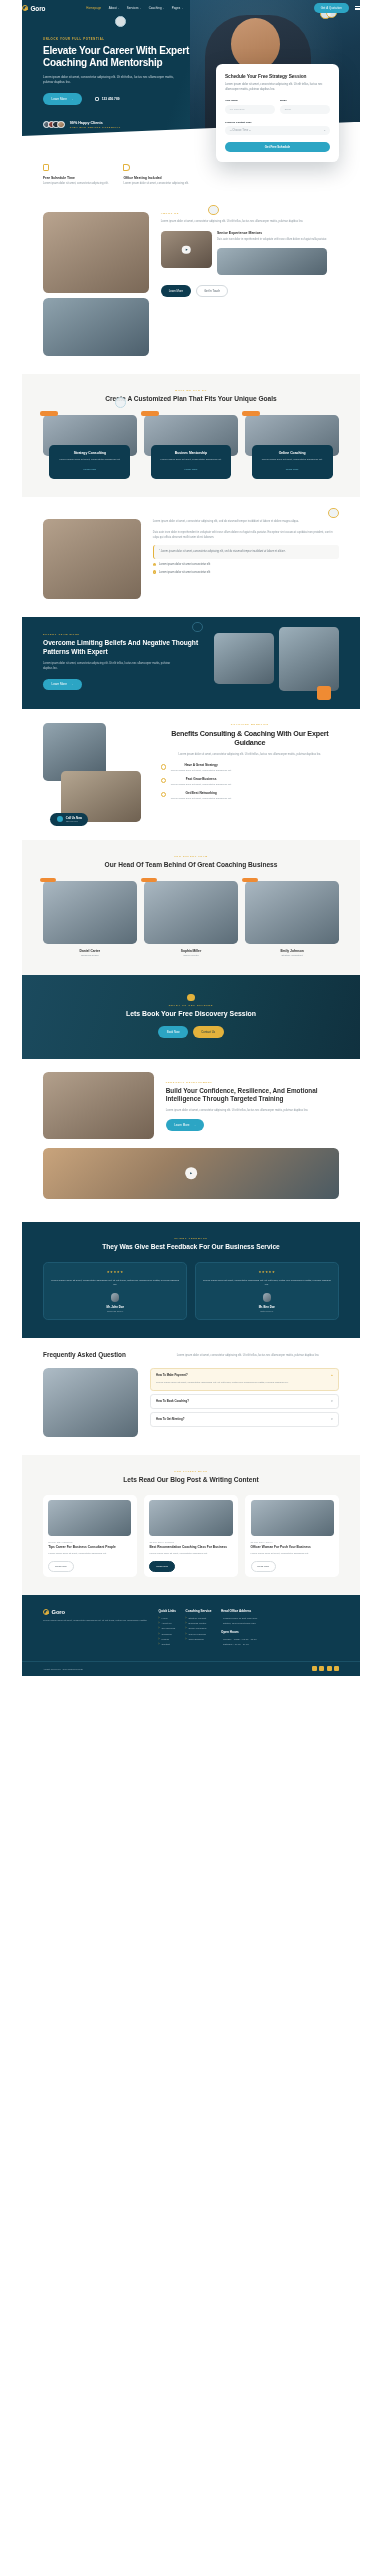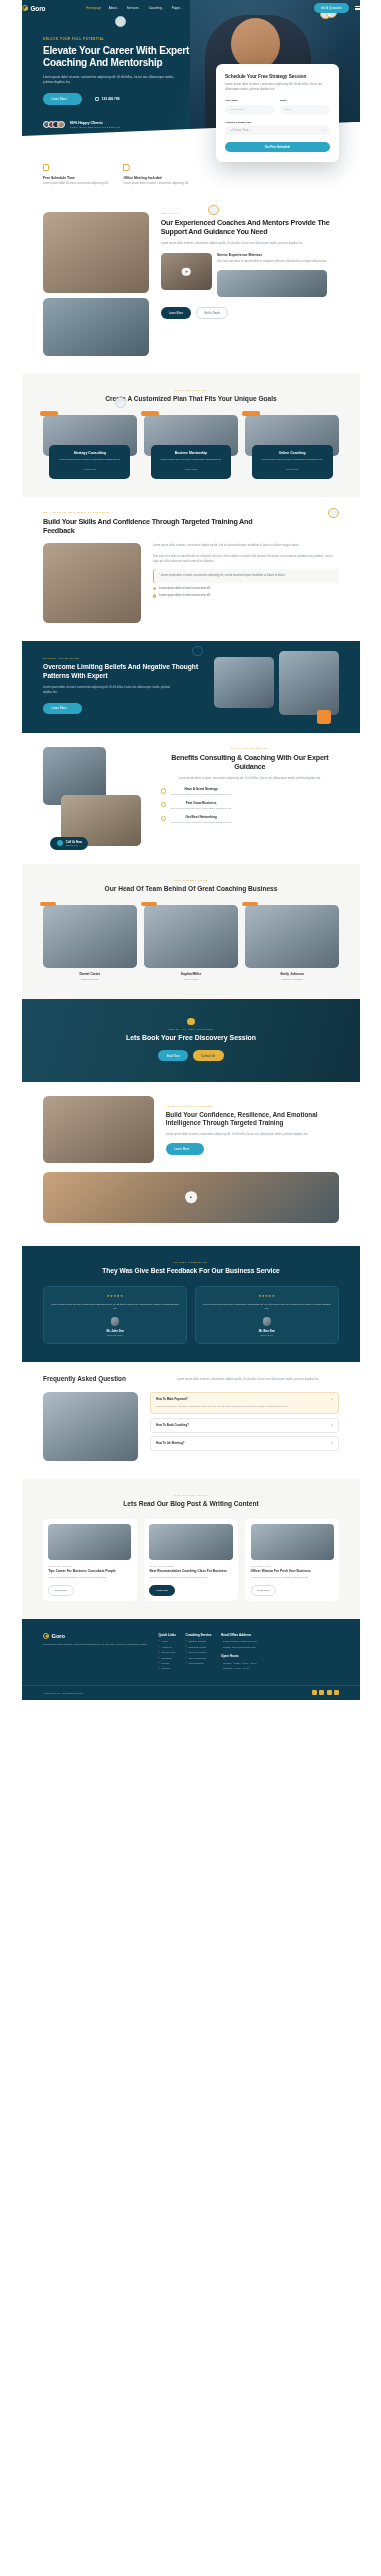--- a/index.html
+++ b/index.html
@@ -412,21 +412,20 @@
     <div class="ring" style="left:186px; top:2.1px;"></div>
     <div class="dotgrid"></div>
     <div class="about-in">
       <div class="about-img-col">
         <div class="badge-blue"></div>
         <div class="img-ph about-img-1"></div>
         <div class="about-img-2"></div>
       </div>
       <div class="about-right">
         <div class="sec-eyebrow">ABOUT US</div>
-        <h2 class="sec-title">Our Experienced Coaches And Mentors Provide The Support And Guidance You Need</h2>
         <p class="sec-p">Lorem ipsum dolor sit amet, consectetur adipiscing elit. Ut elit tellus, luctus nec ullamcorper mattis, pulvinar dapibus leo.</p>
         <div class="mentor-box">
           <div class="mentor-img">
             <div class="play-dot"></div>
           </div>
           <div class="mentor-txt">
             <h4>Senior Experience Mentors</h4>
             <p>Duis aute irure dolor in reprehenderit in voluptate velit esse cillum dolore eu fugiat nulla pariatur.</p>
             <div class="mentor-img2"></div>
           </div>
@@ -469,24 +468,20 @@
           <h4>Online Coaching</h4>
           <p>Lorem ipsum dolor sit amet, consectetur adipiscing elit.</p>
           <a class="plan-link">Learn More</a>
         </div>
       </div>
     </div>
   </section>
 
   <section class="skills">
     <div class="ring" style="right:21px; top:10.6px;"></div>
-    <div class="skills-head">
-      <div class="sec-eyebrow">WHY SHOULD BUSINESS CONSULTING</div>
-      <h2 class="sec-title" style="width:223px;">Build Your Skills And Confidence Through Targeted Training And Feedback</h2>
-    </div>
     <div class="skills-in">
       <div class="skills-img">
         <div class="sq"></div>
       </div>
       <div class="skills-right">
         <p>Lorem ipsum dolor sit amet, consectetur adipiscing elit, sed do eiusmod tempor incididunt ut labore et dolore magna aliqua.</p>
         <p>Duis aute irure dolor in reprehenderit in voluptate velit esse cillum dolore eu fugiat nulla pariatur. Excepteur sint occaecat cupidatat non proident, sunt in culpa qui officia deserunt mollit anim id est laborum.</p>
         <div class="quote-box">
           <p>" Lorem ipsum dolor sit amet, consectetur adipiscing elit, sed do eiusmod tempor incididunt ut labore et dolore.</p>
         </div>

